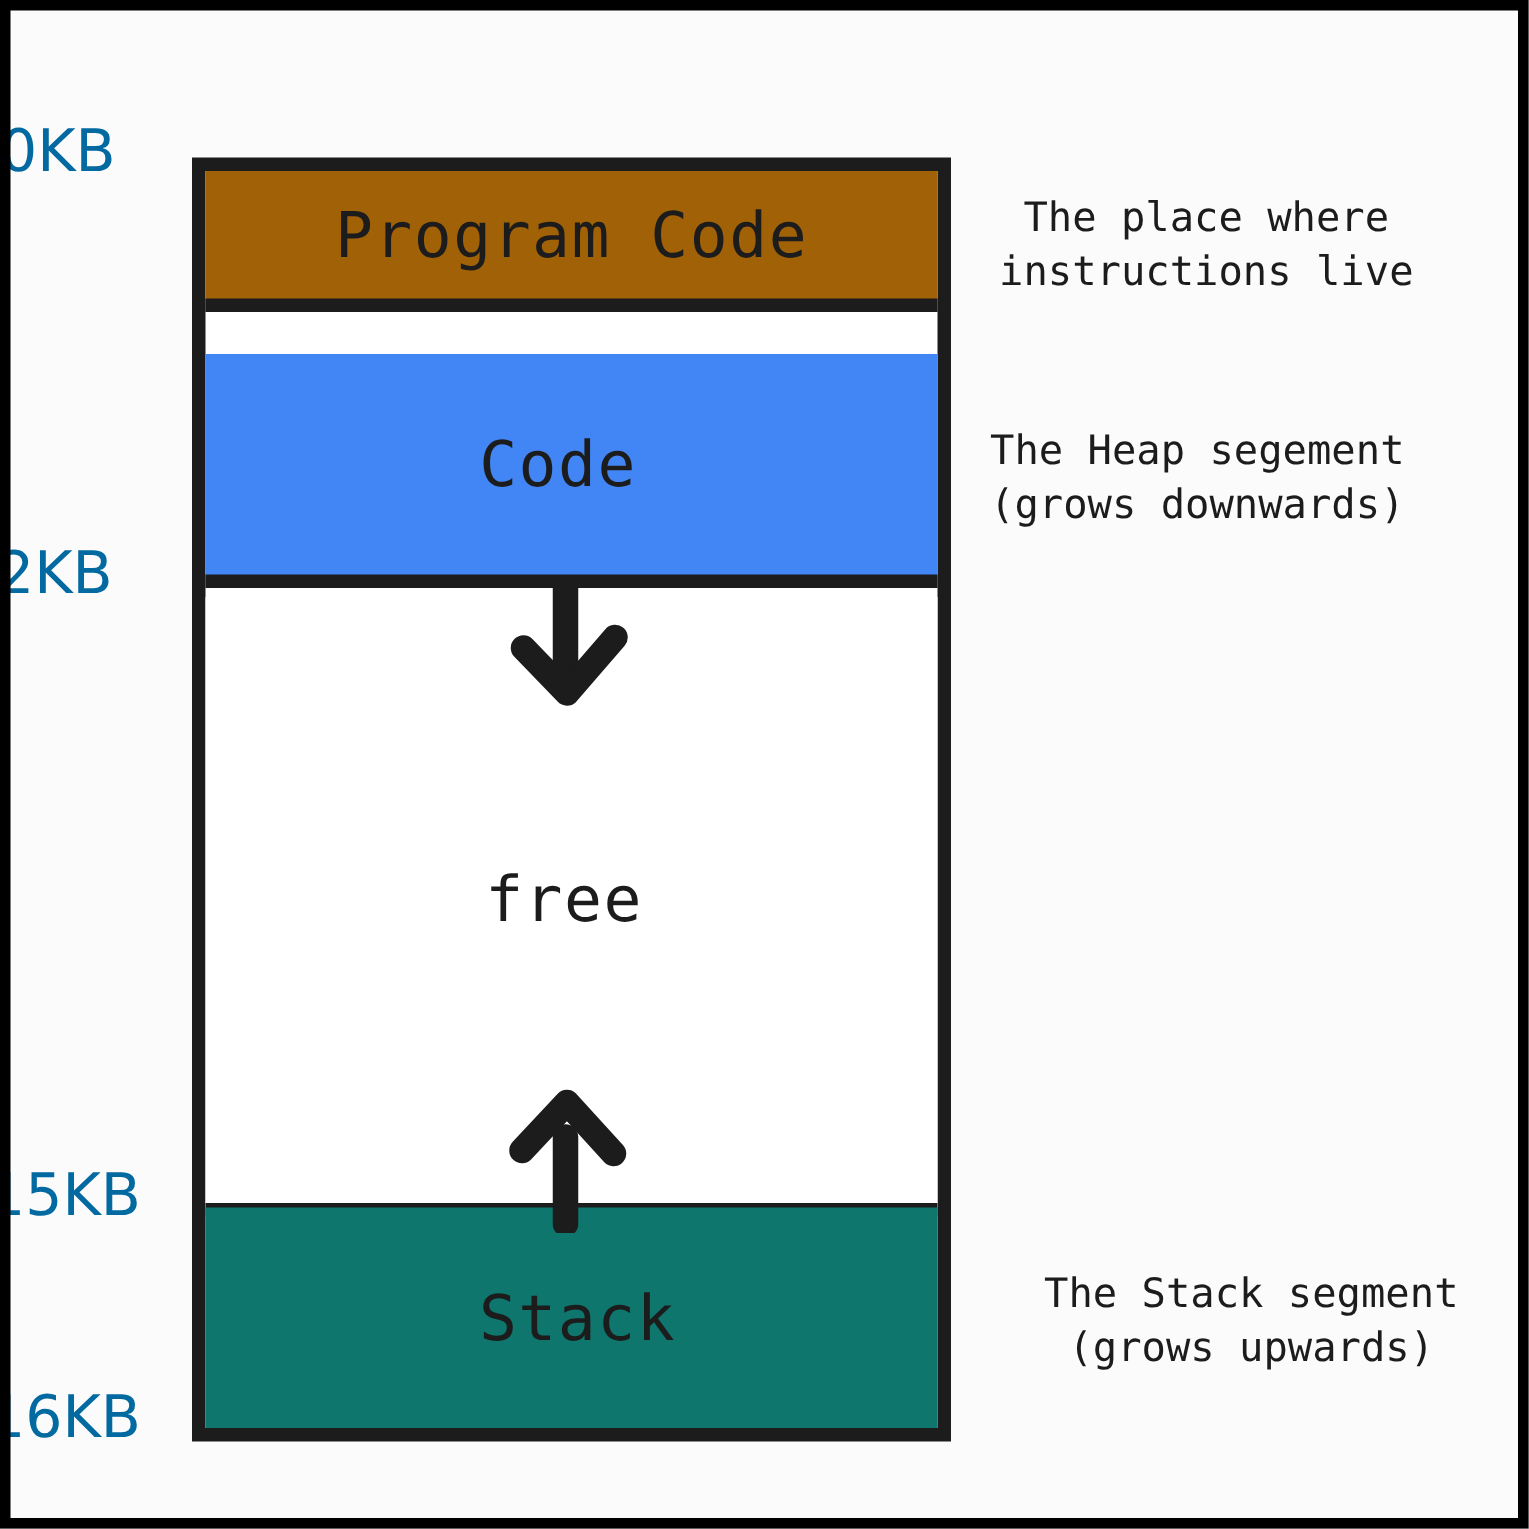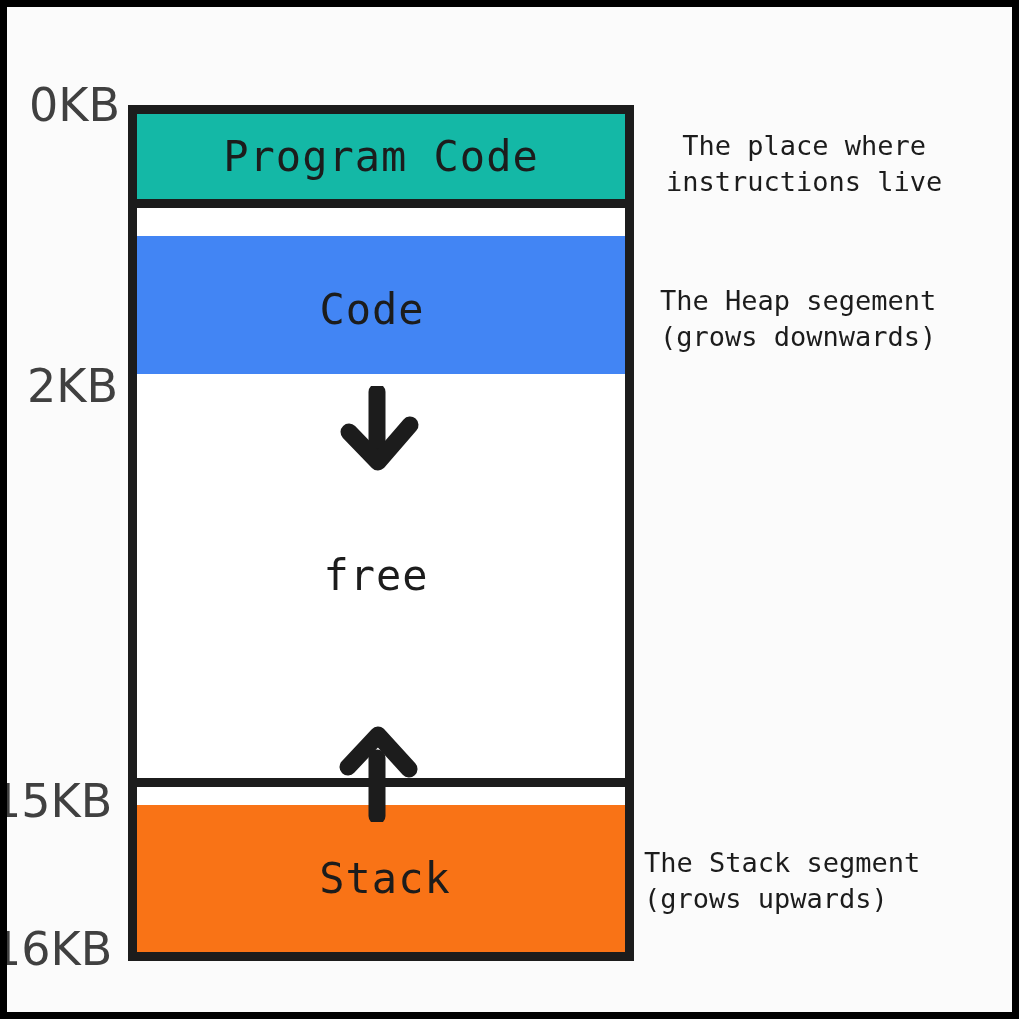--- a/index.html
+++ b/index.html
@@ -49,59 +49,59 @@
     font-family: "DejaVu Sans Mono", monospace;
     font-size: 42px;
     color: #1c1c1c;
     letter-spacing: 1px;
     line-height: 1;
     white-space: nowrap;
   }
   #segment-program-code {
     top: 0px;
     height: 94px;
-    background: #14b8a6;
+    background: #a16207;
     border-bottom: 9px solid #1c1c1c;
   }
   #segment-heap {
     top: 122px;
     height: 156px;
     background: #4285f4;
     border-bottom: 9px solid #1c1c1c;
   }
   #segment-free {
-    top: 260px;
+    top: 284px;
     height: 413px;
     background: #ffffff;
     border-bottom: 9px solid #1c1c1c;
   }
   #segment-stack {
     top: 691px;
     height: 147px;
-    background: #f97316;
+    background: #0f766e;
   }
   #segment-heap .segment-label { position: relative; left: -9px; }
   #segment-free .segment-label { position: relative; left: -5px; }
   #segment-stack .segment-label { position: relative; left: 4px; }
 
   
   .arrow {
     position: absolute;
     pointer-events: none;
   }
   #arrow-heap-down { left: 330px; top: 386px; }
   #arrow-stack-up  { left: 330px; top: 722px; }
 
   
   .tick-label {
     position: absolute;
     font-family: "DejaVu Sans", sans-serif;
-    font-size: 46px;
-    color: #404040;
-    text-align: right;
+    font-size: 39px;
+    color: #0369a1;
+    text-align: left;
     width: 120px;
     line-height: 1;
     white-space: nowrap;
   }
   #tick-0kb  { left: 0px;  top: 82px; }
   #tick-1kb  { left: 0px;  top: 206px; }
   #tick-2kb  { left: -2px; top: 363px; }
   #tick-15kb { left: -8px; top: 778px; }
   #tick-16kb { left: -8px; top: 926px; }
 
@@ -109,21 +109,21 @@
   .annotation {
     position: absolute;
     font-family: "DejaVu Sans Mono", monospace;
     font-size: 27px;
     line-height: 1.32;
     color: #1c1c1c;
     white-space: pre;
   }
   #annotation-program-code { left: 666px; top: 128px; text-align: center; }
   #annotation-heap         { left: 660px; top: 283px; text-align: center; }
-  #annotation-stack        { left: 644px; top: 845px; text-align: left; }
+  #annotation-stack        { left: 696px; top: 845px; text-align: center; }
 </style>
 </head>
 <body>
 
 <div id="canvas">
 
   <div id="memory-box">
 
     <div class="segment" id="segment-program-code">
       <span class="segment-label">Program Code</span>

